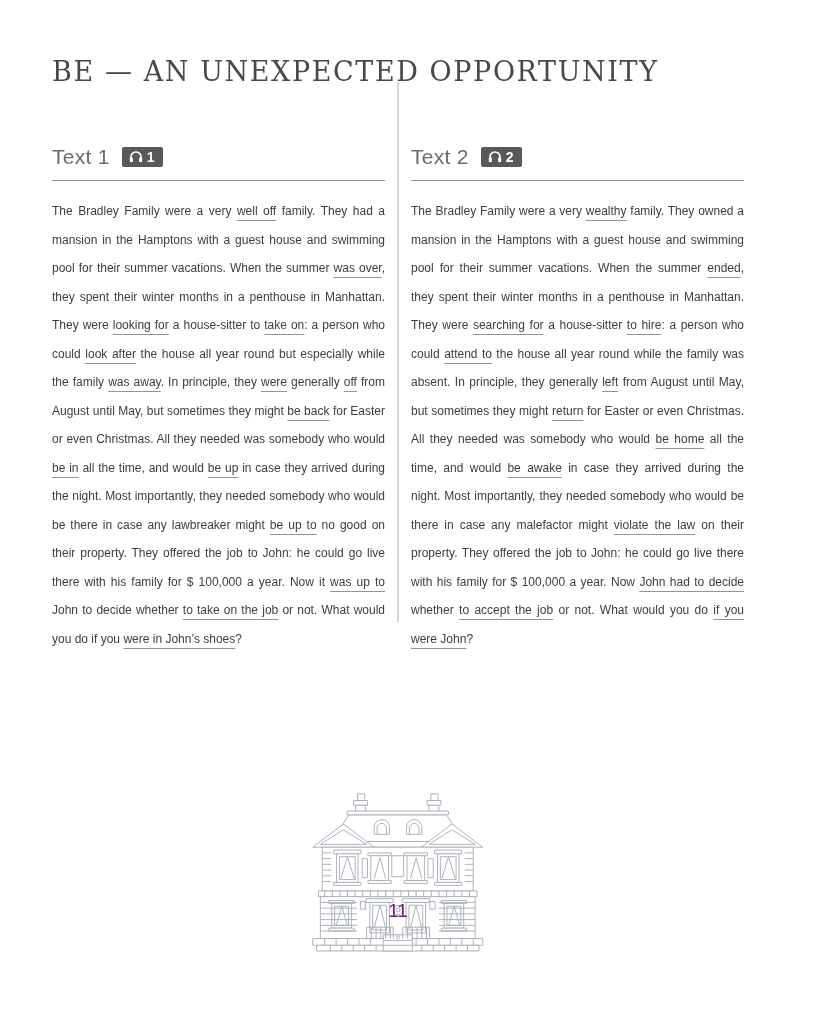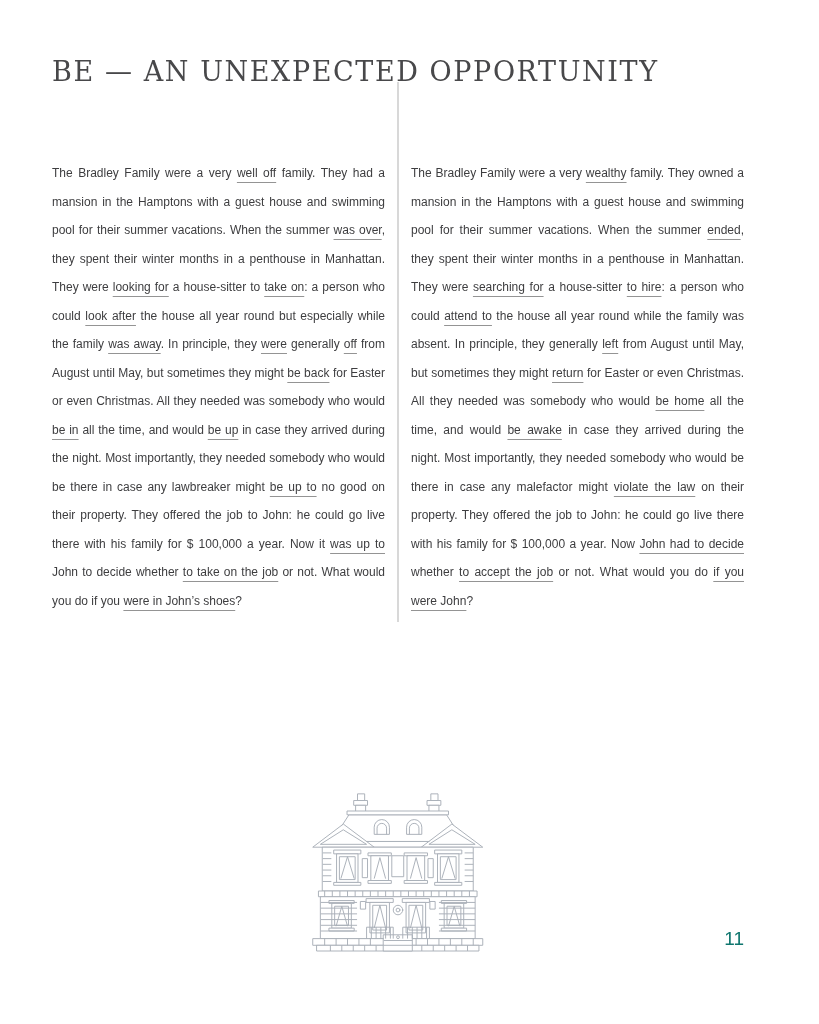--- a/index.html
+++ b/index.html
@@ -39,41 +39,63 @@
     text-underline-offset:5px;
   }
   .divider {
     position:absolute; left:345px; top:82px; width:2px; height:540px;
     background:#d8d8d8;
   }
   .illustration {
     position:absolute; top:790px; left:0; width:692px; text-align:center;
   }
   .page-number {
-    position:absolute; top:928px; left:0; width:692px; text-align:right;
-    font-size:19px; color:#0f766e;
+    position:absolute; top:900px; left:0; width:692px; text-align:center;
+    font-size:19px; color:#701a75;
   }
 </style>
 </head>
 <body>
 
 <div class="page">
   <div class="content">
 
     <h1 class="title">BE — AN UNEXPECTED OPPORTUNITY</h1>
 
     <div class="columns">
 
       <section class="col">
+        <header class="col-header">
+          <span class="col-title">Text 1</span>
+          <span class="audio-badge">
+            <svg width="14" height="13" viewBox="0 0 14 13">
+              <path d="M2 11 V7 a5 5 0 0 1 10 0 v4" fill="none" stroke="#ffffff" stroke-width="1.7"></path>
+              <rect x="0.8" y="7.6" width="3.1" height="4.6" rx="1" fill="#ffffff"></rect>
+              <rect x="10.1" y="7.6" width="3.1" height="4.6" rx="1" fill="#ffffff"></rect>
+            </svg>
+            <b>1</b>
+          </span>
+        </header>
         <p class="body-text"><span>The Bradley Family were a very </span><span class="u">well off</span><span> family. They had a mansion in the Hamptons with a guest house and swimming pool for their summer vacations. When the summer </span><span class="u">was over</span><span>, they spent their winter months in a penthouse in Manhattan. They were </span><span class="u">looking for</span><span> a house-sitter to </span><span class="u">take on</span><span>: a person who could </span><span class="u">look after</span><span> the house all year round but especially while the family </span><span class="u">was away</span><span>. In principle, they </span><span class="u">were</span><span> generally </span><span class="u">off</span><span> from August until May, but sometimes they might </span><span class="u">be back</span><span> for Easter or even Christmas. All they needed was somebody who would </span><span class="u">be in</span><span> all the time, and would </span><span class="u">be up</span><span> in case they arrived during the night. Most importantly, they needed somebody who would be there in case any lawbreaker might </span><span class="u">be up to</span><span> no good on their property. They offered the job to John: he could go live there with his family for $ 100,000 a year. Now it </span><span class="u">was up to</span><span> John to decide whether </span><span class="u">to take on the job</span><span> or not. What would you do if you </span><span class="u">were in John’s shoes</span><span>?</span></p>
       </section>
 
       <div class="col-gap"></div>
 
       <section class="col">
+        <header class="col-header">
+          <span class="col-title">Text 2</span>
+          <span class="audio-badge">
+            <svg width="14" height="13" viewBox="0 0 14 13">
+              <path d="M2 11 V7 a5 5 0 0 1 10 0 v4" fill="none" stroke="#ffffff" stroke-width="1.7"></path>
+              <rect x="0.8" y="7.6" width="3.1" height="4.6" rx="1" fill="#ffffff"></rect>
+              <rect x="10.1" y="7.6" width="3.1" height="4.6" rx="1" fill="#ffffff"></rect>
+            </svg>
+            <b>2</b>
+          </span>
+        </header>
         <p class="body-text"><span>The Bradley Family were a very </span><span class="u">wealthy</span><span> family. They owned a mansion in the Hamptons with a guest house and swimming pool for their summer vacations. When the summer </span><span class="u">ended</span><span>, they spent their winter months in a penthouse in Manhattan. They were </span><span class="u">searching for</span><span> a house-sitter </span><span class="u">to hire</span><span>: a person who could </span><span class="u">attend to</span><span> the house all year round while the family was absent. In principle, they generally </span><span class="u">left</span><span> from August until May, but sometimes they might </span><span class="u">return</span><span> for Easter or even Christmas. All they needed was somebody who would </span><span class="u">be home</span><span> all the time, and would </span><span class="u">be awake</span><span> in case they arrived during the night. Most importantly, they needed somebody who would be there in case any malefactor might </span><span class="u">violate the law</span><span> on their property. They offered the job to John: he could go live there with his family for $ 100,000 a year. Now </span><span class="u">John had to decide</span><span> whether </span><span class="u">to accept the job</span><span> or not. What would you do </span><span class="u">if you were John</span><span>?</span></p>
       </section>
 
     </div>
 
     <div class="divider"></div>
 
     <div class="illustration">
       <svg width="200" height="162" viewBox="0 0 210 170">
         <g fill="#ffffff" stroke="#a9afb7" stroke-width="1" stroke-linejoin="round" stroke-linecap="square">

